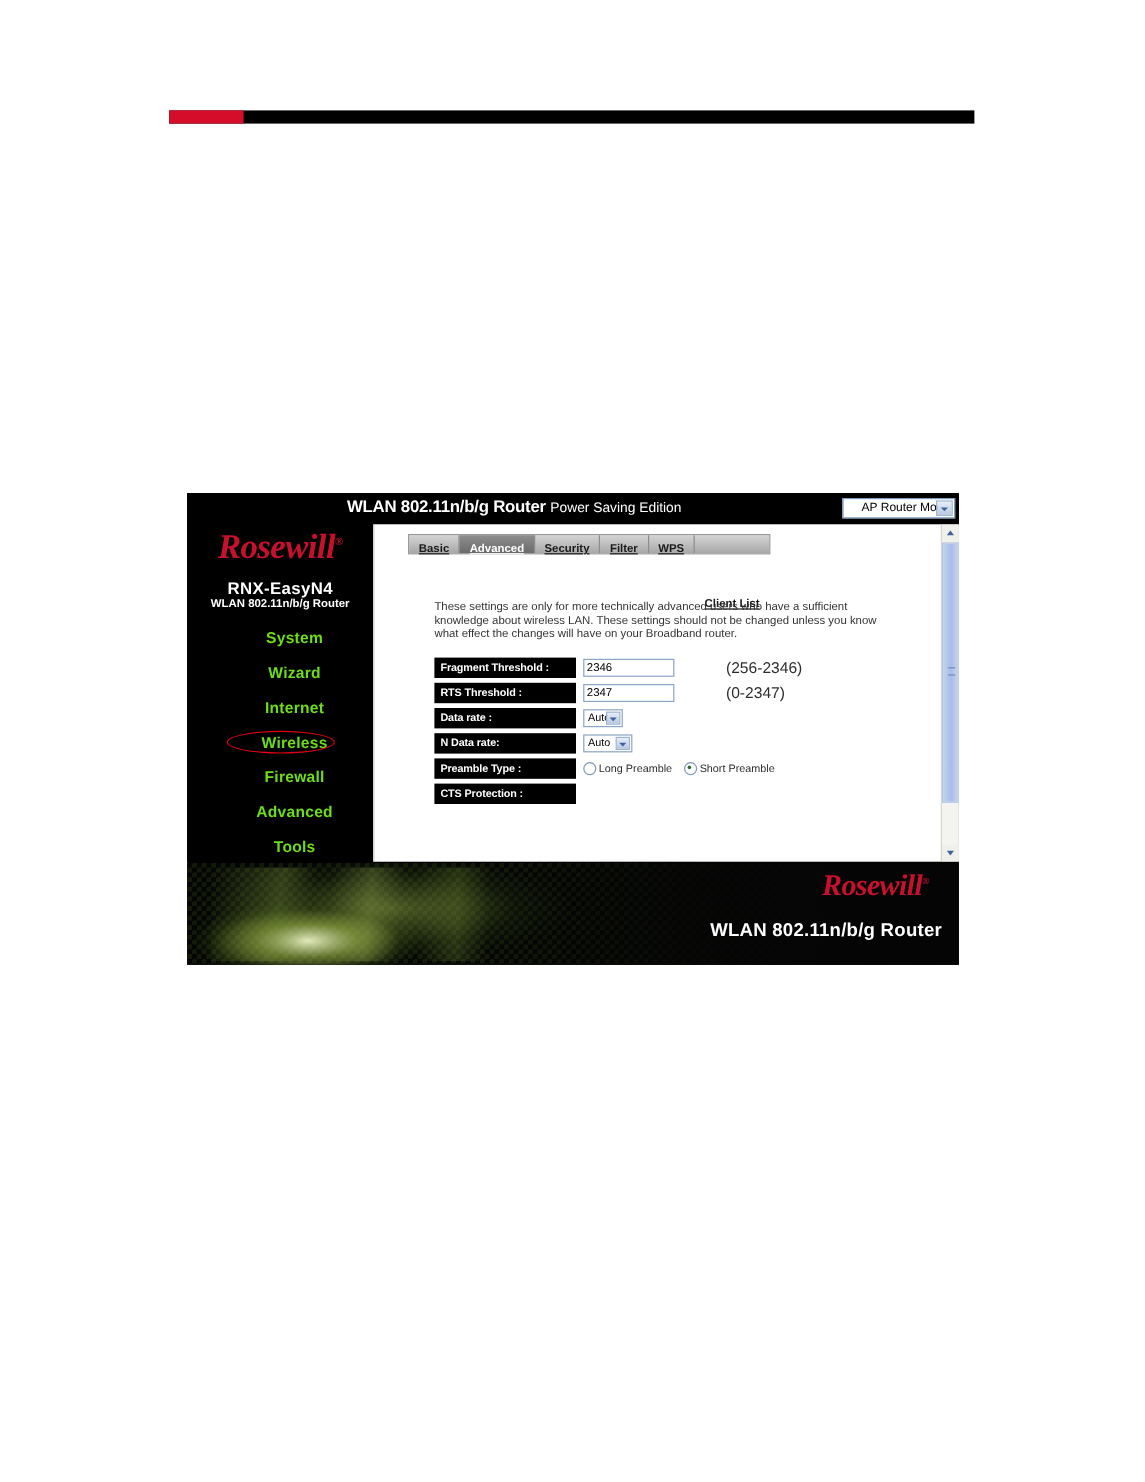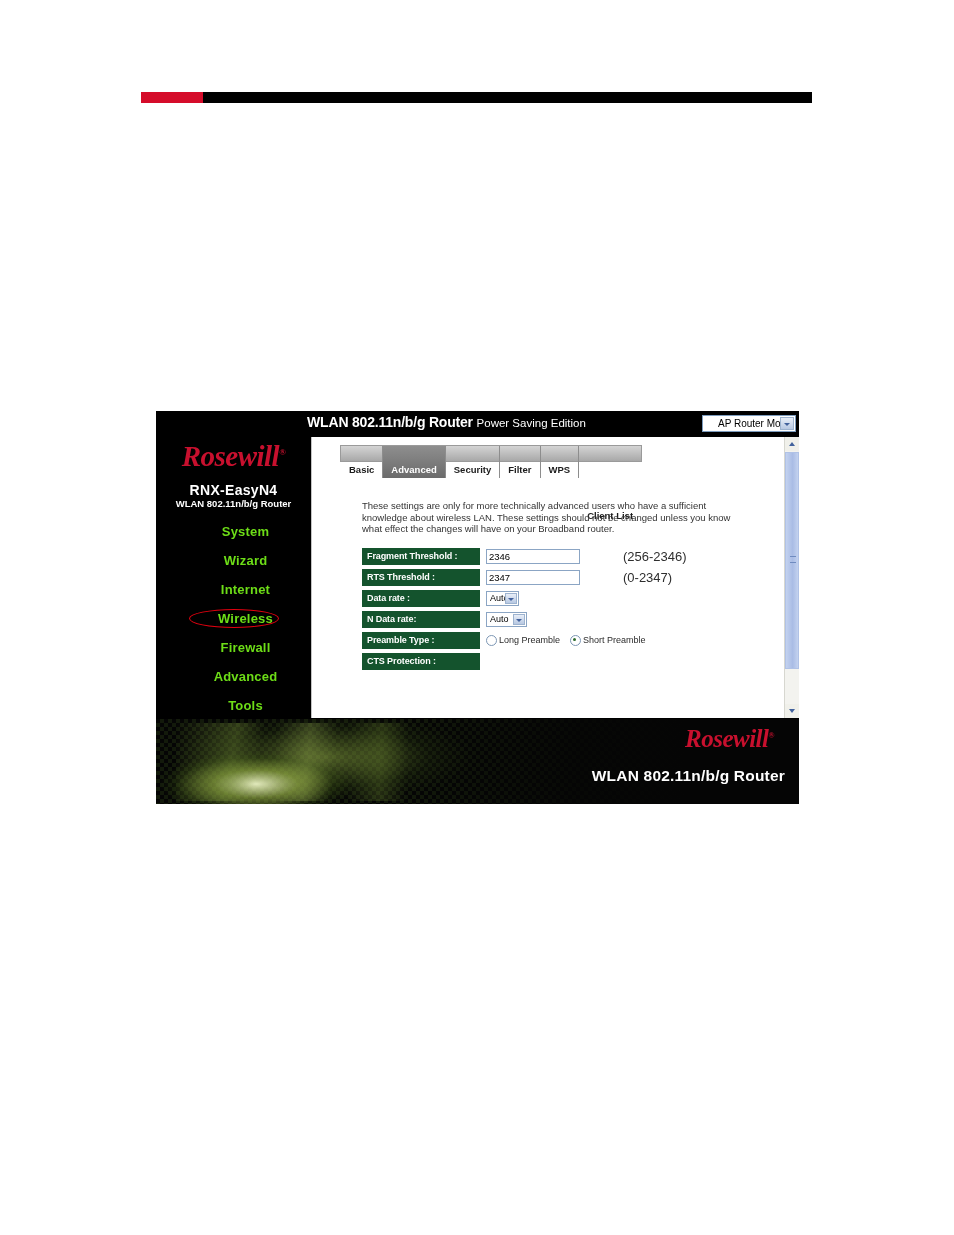--- a/index.html
+++ b/index.html
@@ -65,21 +65,20 @@
     position: absolute;
     left: 0;
     top: 3px;
     width: 545px;
     text-align: center;
     color: #ffffff;
     font-size: 14px;
     font-weight: bold;
     letter-spacing: -0.2px;
     white-space: nowrap;
-    padding-left: 18px;
   }
   .topbar-title .sub {
     font-size: 11.5px;
     font-weight: normal;
     letter-spacing: 0;
   }
   .mode-select {
     position: absolute;
     right: 3px;
     top: 4px;
@@ -219,25 +218,26 @@
     left: 28px;
     top: 8px;
     height: 17px;
     background: linear-gradient(#d4d4d4, #a8a8a8);
     display: flex;
     align-items: stretch;
     border: 1px solid #9a9a9a;
     box-sizing: border-box;
   }
   .tab {
-    padding: 16px 8px;
+    padding: 4px 8px;
     font-size: 9.5px;
     font-weight: bold;
     color: #1b1b1b;
     line-height: 15px;
+    text-decoration: underline;
     white-space: nowrap;
     border-right: 1px solid #8d8d8d;
     background: transparent;
   }
   .tab:last-child { border-right: none; margin-top: 46px; }
   .tab.active {
     background: linear-gradient(#8e8e8e, #6b6b6b);
     color: #ffffff;
   }
 
@@ -260,38 +260,38 @@
   }
   .frow {
     display: flex;
     align-items: center;
     height: 18px;
     margin-bottom: 3px;
   }
   .flabel {
     width: 118px;
     height: 17px;
-    background: #14532d;
+    background: #000000;
     color: #ffffff;
     font-size: 9px;
     font-weight: bold;
     line-height: 17px;
     padding-left: 5px;
     box-sizing: border-box;
     white-space: nowrap;
     letter-spacing: -0.1px;
   }
   .fctrl {
     margin-left: 6px;
     display: flex;
     align-items: center;
     height: 18px;
   }
   .tinput {
-    width: 94px;
+    width: 76px;
     height: 15px;
     border: 1px solid #8ba5c4;
     box-sizing: border-box;
     background: #ffffff;
     font-size: 9.5px;
     color: #000;
     line-height: 13px;
     padding-left: 2px;
     font-family: "Liberation Sans", sans-serif;
   }

